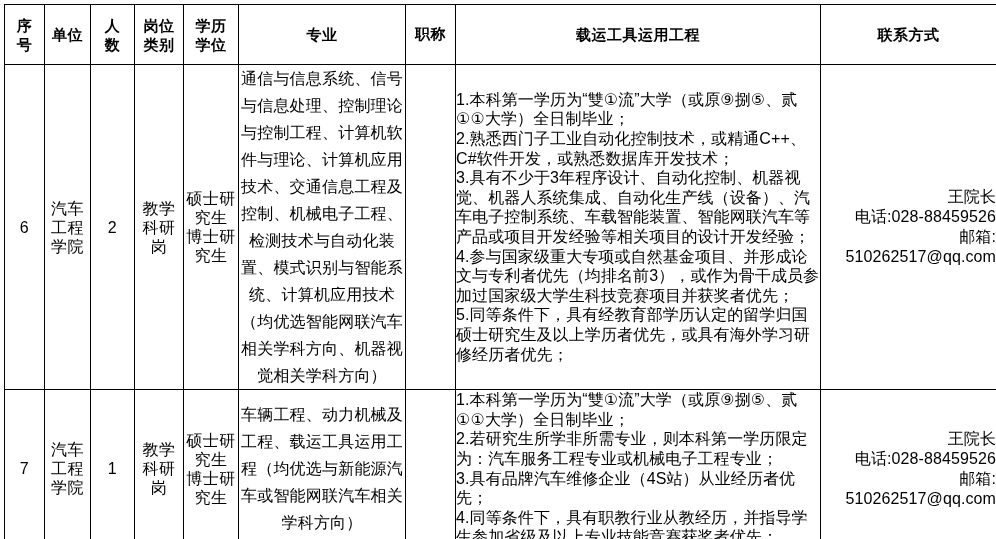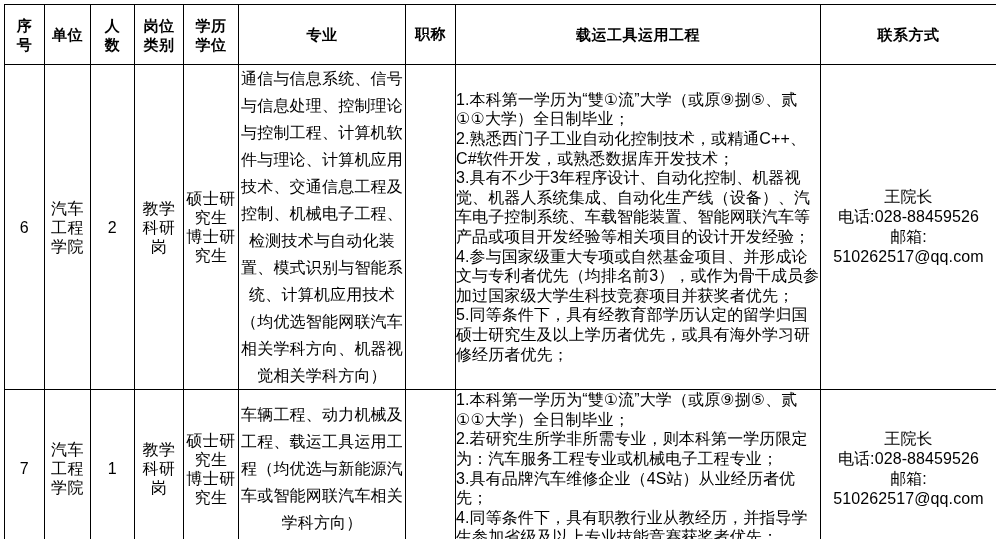--- a/index.html
+++ b/index.html
@@ -88,21 +88,21 @@
     vertical-align: top;
     padding: 6px 5px 4px 6px;
   }
   td.req .body {
     display: block;
     white-space: pre-line;
     line-height: 19.6px;
     letter-spacing: 0.1px;
   }
   td.contact {
-    text-align: center;
+    text-align: right;
     vertical-align: middle;
     padding: 4px 4px 4px 7px;
   }
   td.contact .body {
     display: block;
     white-space: pre-line;
     line-height: 20px;
     letter-spacing: 0.1px;
   }
   tr.row6 td { height: 310px; }

